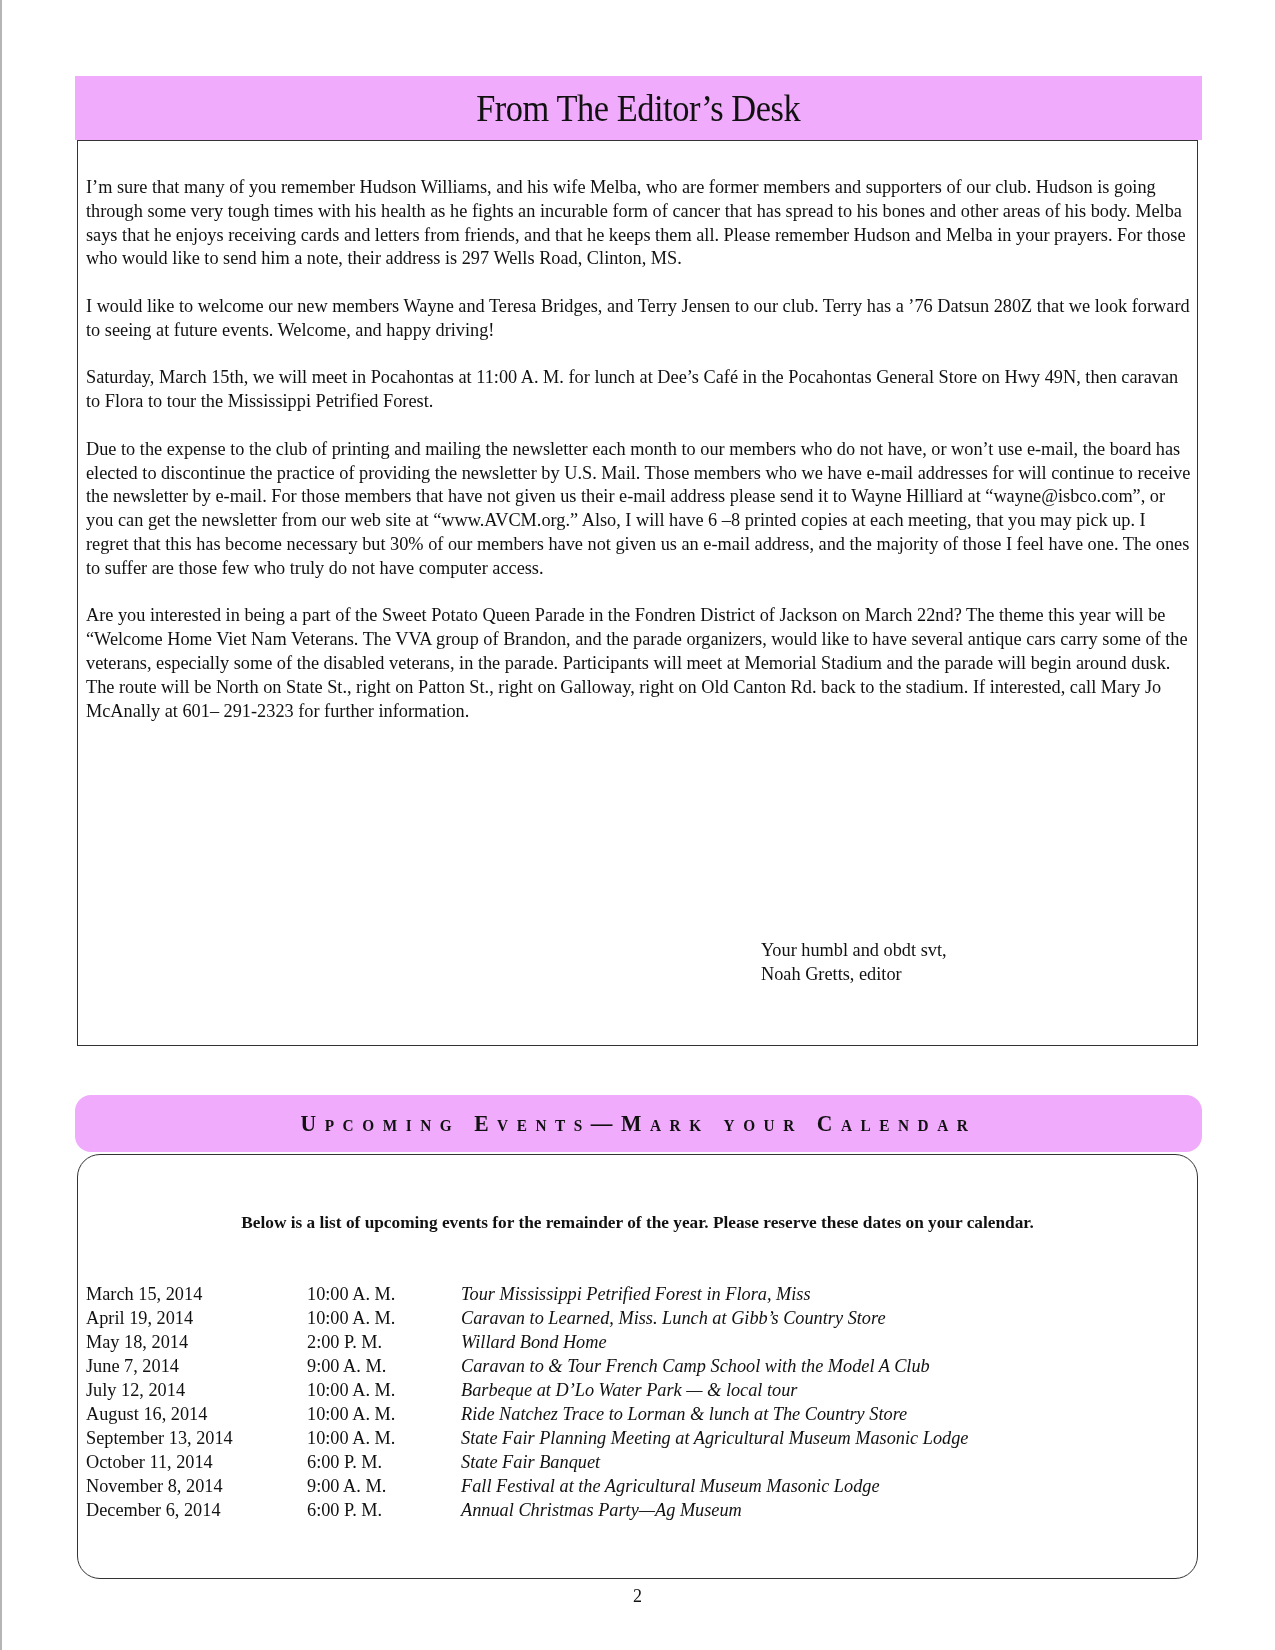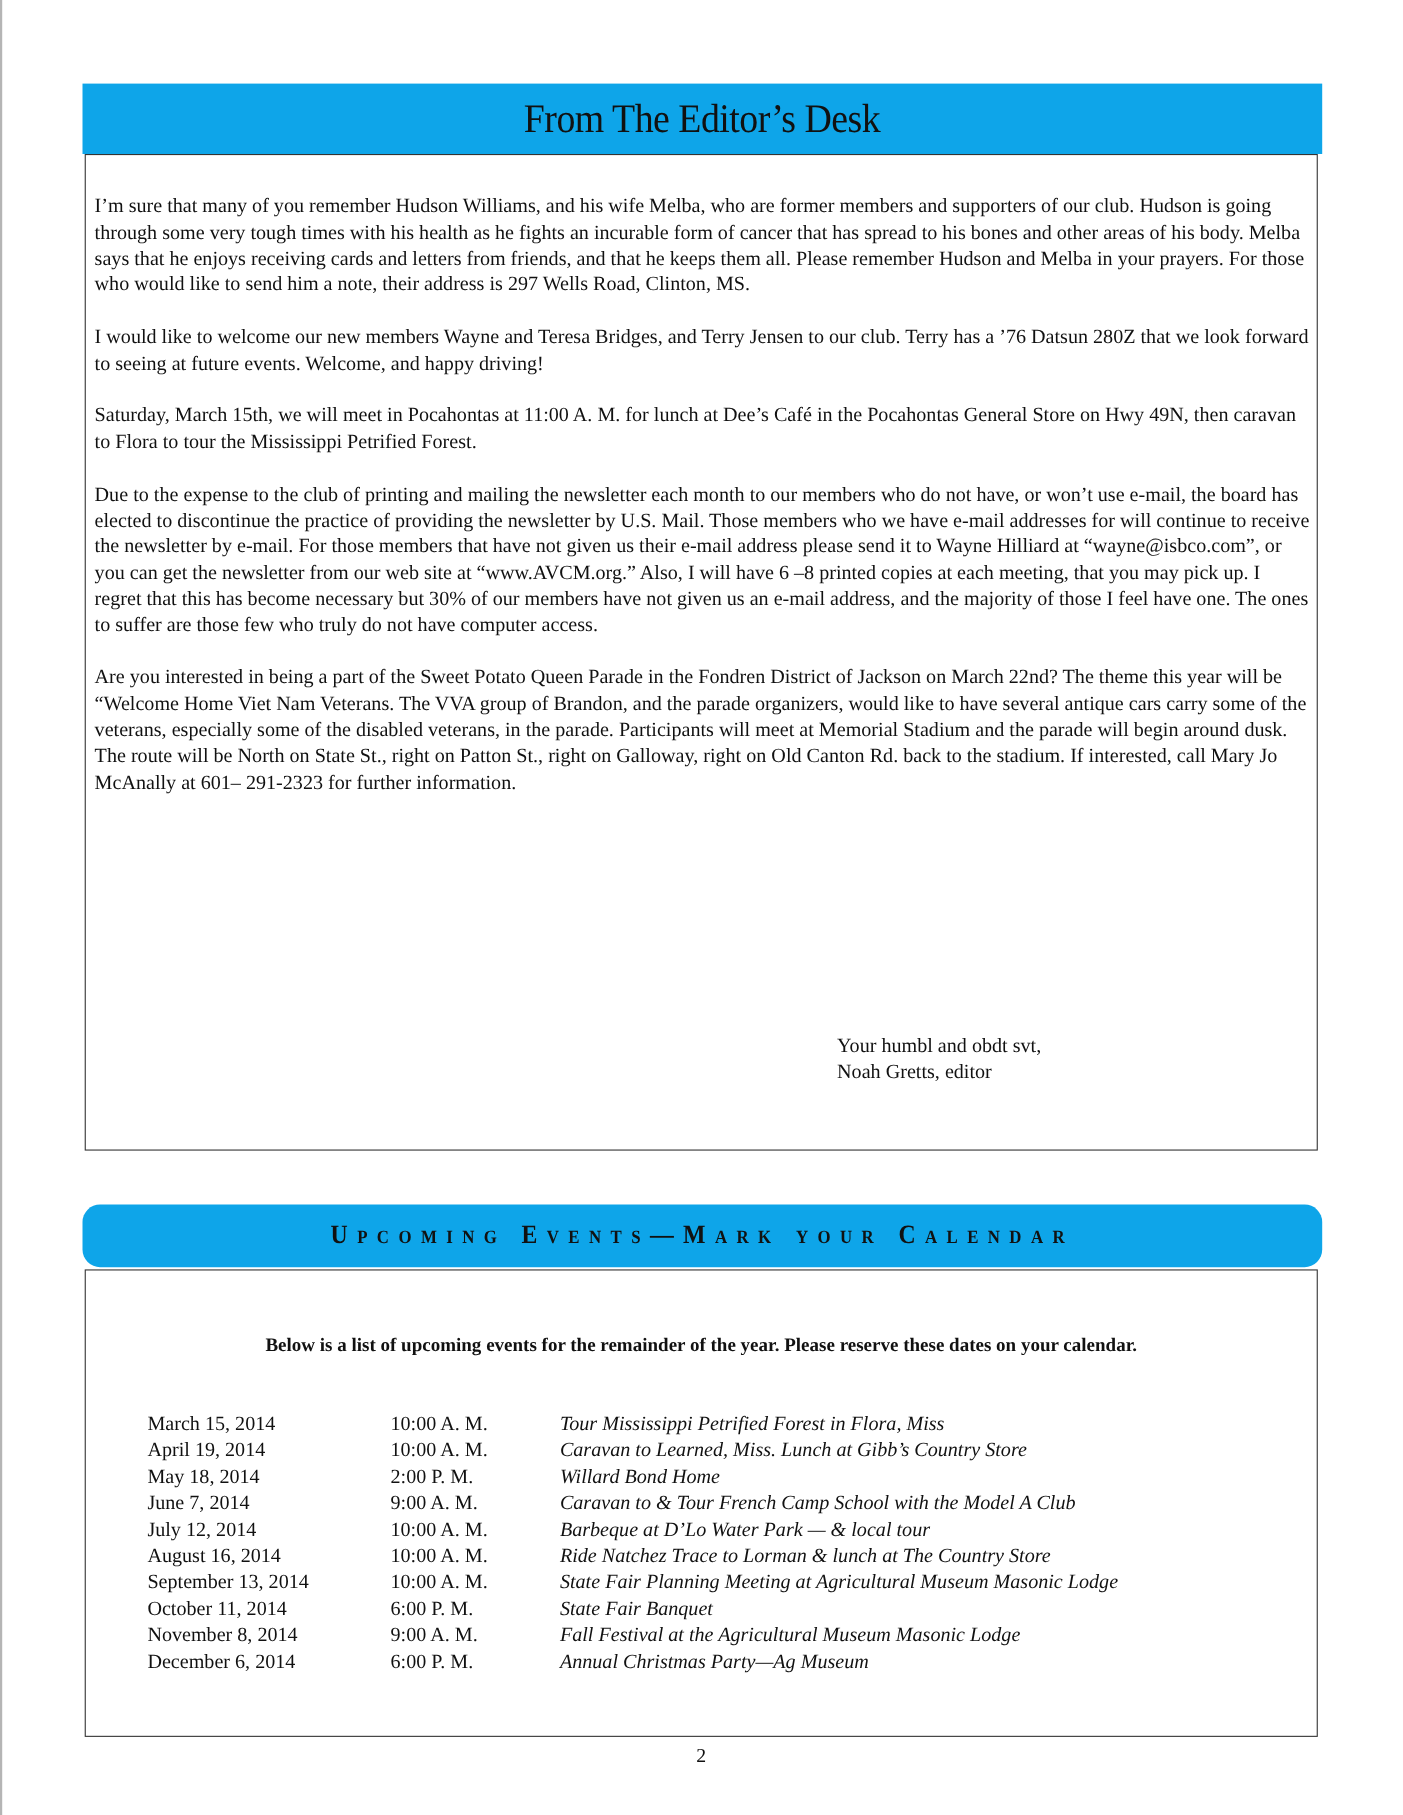--- a/index.html
+++ b/index.html
@@ -2,41 +2,41 @@
 <html><head>
 <meta charset="utf-8">
 <style>
   html, body { margin: 0; padding: 0; }
   body {
     width: 1275px; height: 1650px; background: #ffffff; position: relative; overflow: hidden;
     font-family: "Liberation Serif", "DejaVu Serif", serif; color: #111;
   }
   .left-rule { position: absolute; left: 0; top: 0; width: 2px; height: 1650px; background: #b5b5b5; }
   .banner {
-    position: absolute; left: 75px; width: 1127px; background: #0ea5e9;
+    position: absolute; left: 75px; width: 1127px; background: #f0abfc;
     display: flex; align-items: center; justify-content: center;
   }
   .banner1 { top: 76px; height: 64px; }
   .banner1 .title { font-size: 37px; letter-spacing: -0.5px; transform: scaleX(0.93); }
   .banner2 { top: 1095px; height: 57px; border-radius: 16px; }
   .banner2 .title {
     font-size: 24px; letter-spacing: 9.5px; font-variant: small-caps; font-weight: bold;
     transform: scaleX(0.9);
   }
   .box { position: absolute; left: 77px; width: 1121px; border: 1.5px solid #333; box-sizing: border-box; padding-left: 12px; }
   .box1 { top: 140px; height: 906px; }
-  .box2 { top: 1154px; height: 425px; }
+  .box2 { top: 1154px; height: 425px; border-radius: 23px; }
   .editor-text { position: absolute; left: 8px; top: 35px; width: 1105px; font-size: 18.3px; line-height: 23.8px; }
   .editor-text p { margin: 0 0 23.8px 0; text-align: left; }
   .editor-text p.gap-extra { margin-top: 22px; }
   .signoff { position: absolute; left: 683px; top: 798px; font-size: 18.3px; line-height: 23.8px; }
   .intro { position: absolute; left: 0; right: 0; top: 58px; text-align: center; font-weight: bold; font-size: 17.3px; }
   .events { position: absolute; left: 8px; top: 127px; font-size: 18.3px; line-height: 24px; }
   .ev-row { display: flex; }
-  .ev-date { width: 221px; margin-left: 48px; }
+  .ev-date { width: 221px; }
   .ev-time { width: 154px; }
   .ev-desc { white-space: nowrap; font-style: italic; }
   .page-num { position: absolute; left: 0; right: 0; top: 1586px; text-align: center; font-size: 18px; }
 </style>
 </head>
 <body>
 
 <div class="left-rule"></div>
 
 <div class="banner banner1">

